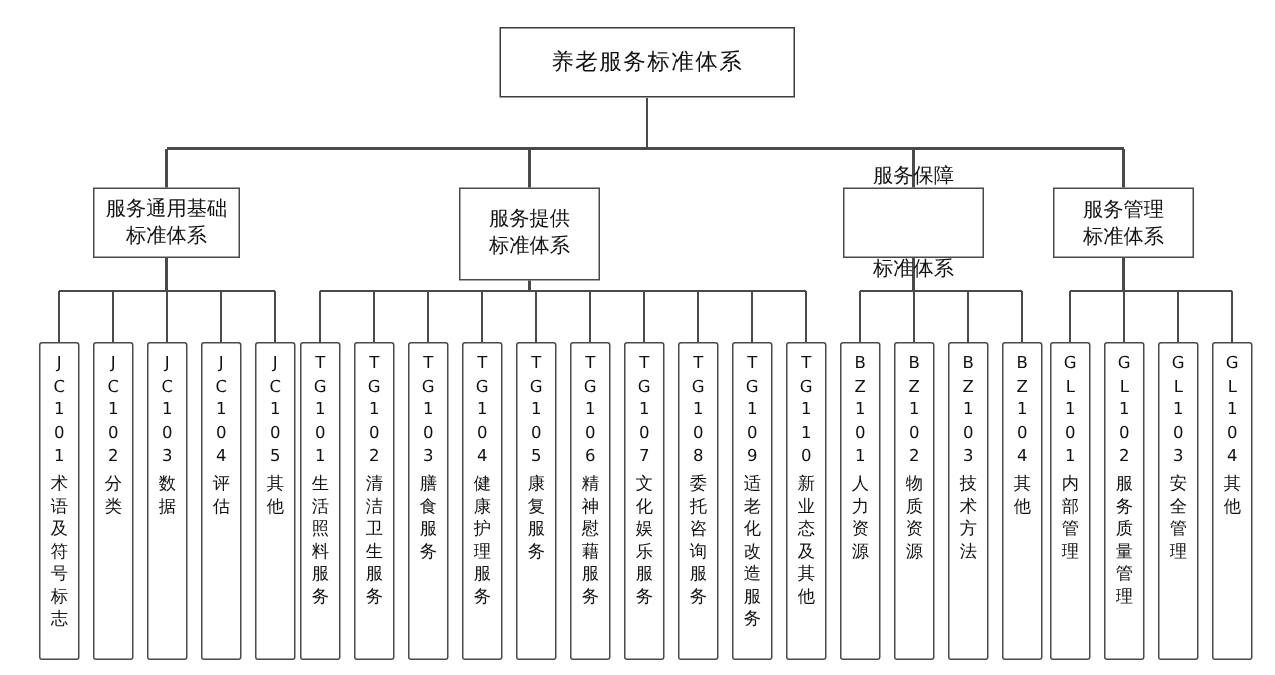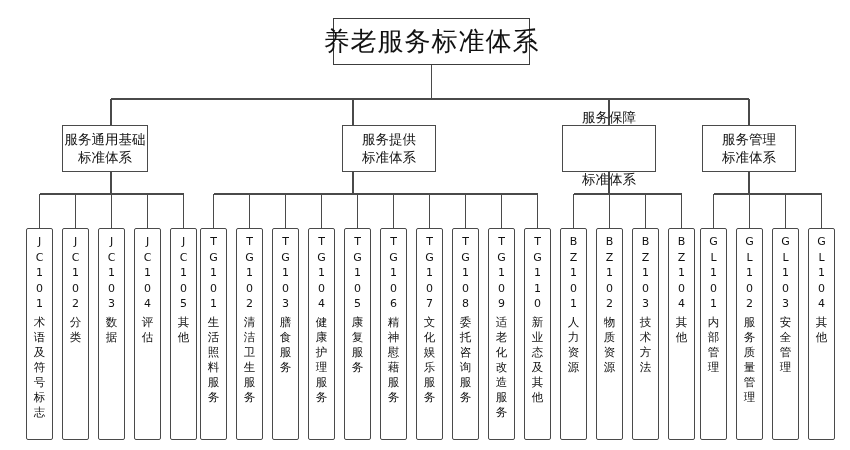--- a/index.html
+++ b/index.html
@@ -35,21 +35,21 @@
     display: flex;
     align-items: center;
     justify-content: center;
     z-index: 2;
   }
   .node.root {
     border-width: 1.6px;
     border-color: #3c3c3c;
   }
   .root-label {
-    font-size: 26px;
+    font-size: 15px;
     letter-spacing: 1px;
     line-height: 1.1;
     white-space: nowrap;
     text-align: center;
     color: #111111;
   }
   .node.cat {
     flex-direction: column;
     padding: 2px 6px;
   }
@@ -134,25 +134,25 @@
       <line x1="749.5" y1="194" x2="749.5" y2="228" stroke="#4a4a4a" stroke-width="1.4" shape-rendering="crispEdges"></line>
       <line x1="785.5" y1="194" x2="785.5" y2="228" stroke="#4a4a4a" stroke-width="1.4" shape-rendering="crispEdges"></line>
       <line x1="821.5" y1="194" x2="821.5" y2="228" stroke="#4a4a4a" stroke-width="1.4" shape-rendering="crispEdges"></line>
     </svg>
 
   <div class="node root" style="left:333px; top:18px; width:197px; height:47px;">
     <div class="root-label">养老服务标准体系</div>
   </div>
 
   <div id="cat-layer">
-      <div class="node cat" style="left: 62px; top: 125px; width: 86px; height: 47px; align-items: center;">
+      <div class="node cat" style="left: 62px; top: 125px; width: 98px; height: 47px; align-items: center;">
         <div class="cat-line">服务通用基础</div>
         <div class="cat-line">标准体系</div>
       </div>
-      <div class="node cat" style="left: 306px; top: 125px; width: 94px; height: 47px; margin-left: 36px;">
+      <div class="node cat" style="left: 306px; top: 125px; width: 94px; height: 62px;">
         <div class="cat-line">服务提供</div>
         <div class="cat-line">标准体系</div>
       </div>
       <div class="node cat" style="left: 562px; top: 125px; width: 94px; height: 47px; gap: 44px;">
         <div class="cat-line">服务保障</div>
         <div class="cat-line">标准体系</div>
       </div>
       <div class="node cat" style="left: 702px; top: 125px; width: 94px; height: 47px; font-family: Liberation Serif, serif;">
         <div class="cat-line">服务管理</div>
         <div class="cat-line">标准体系</div>

